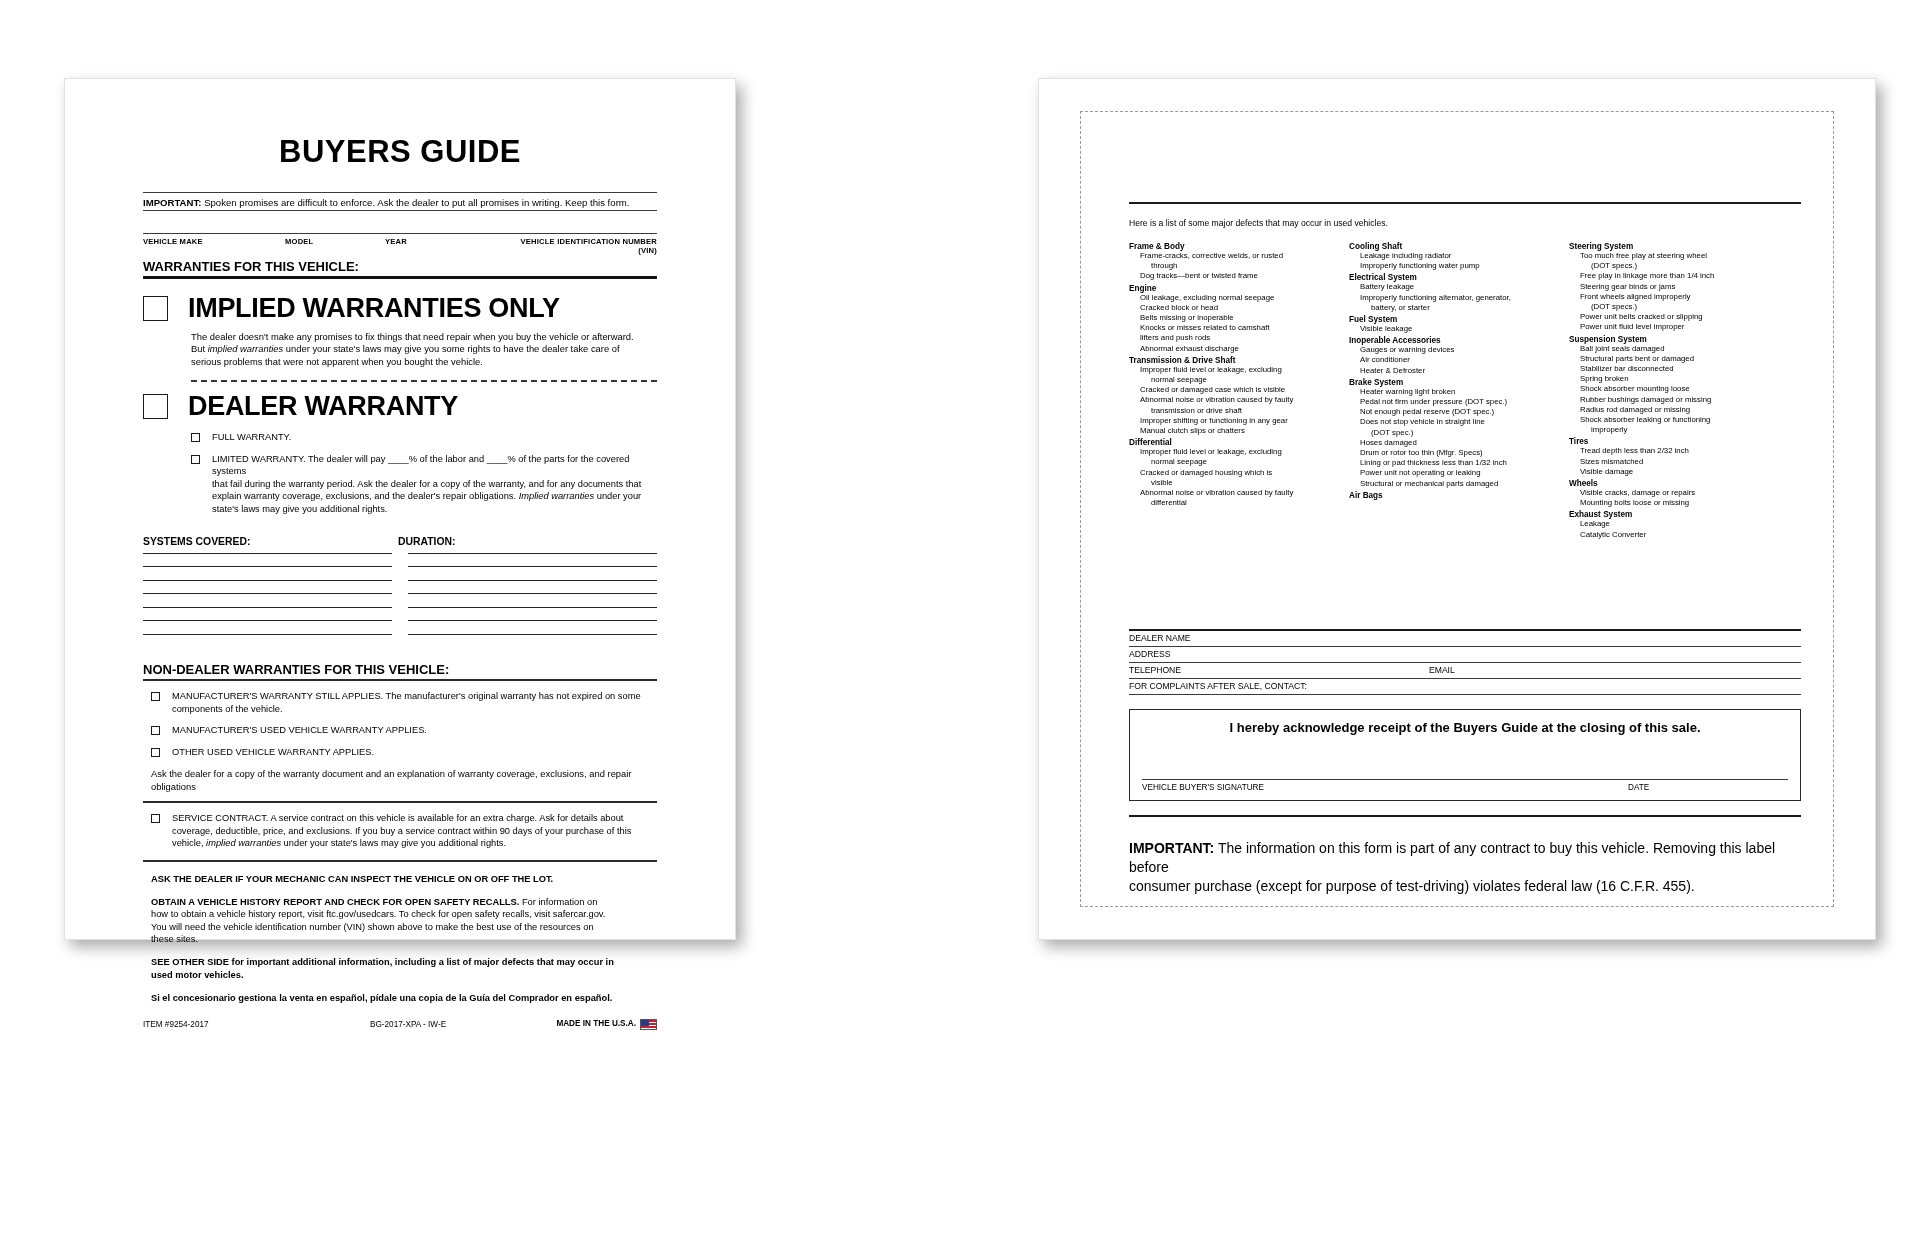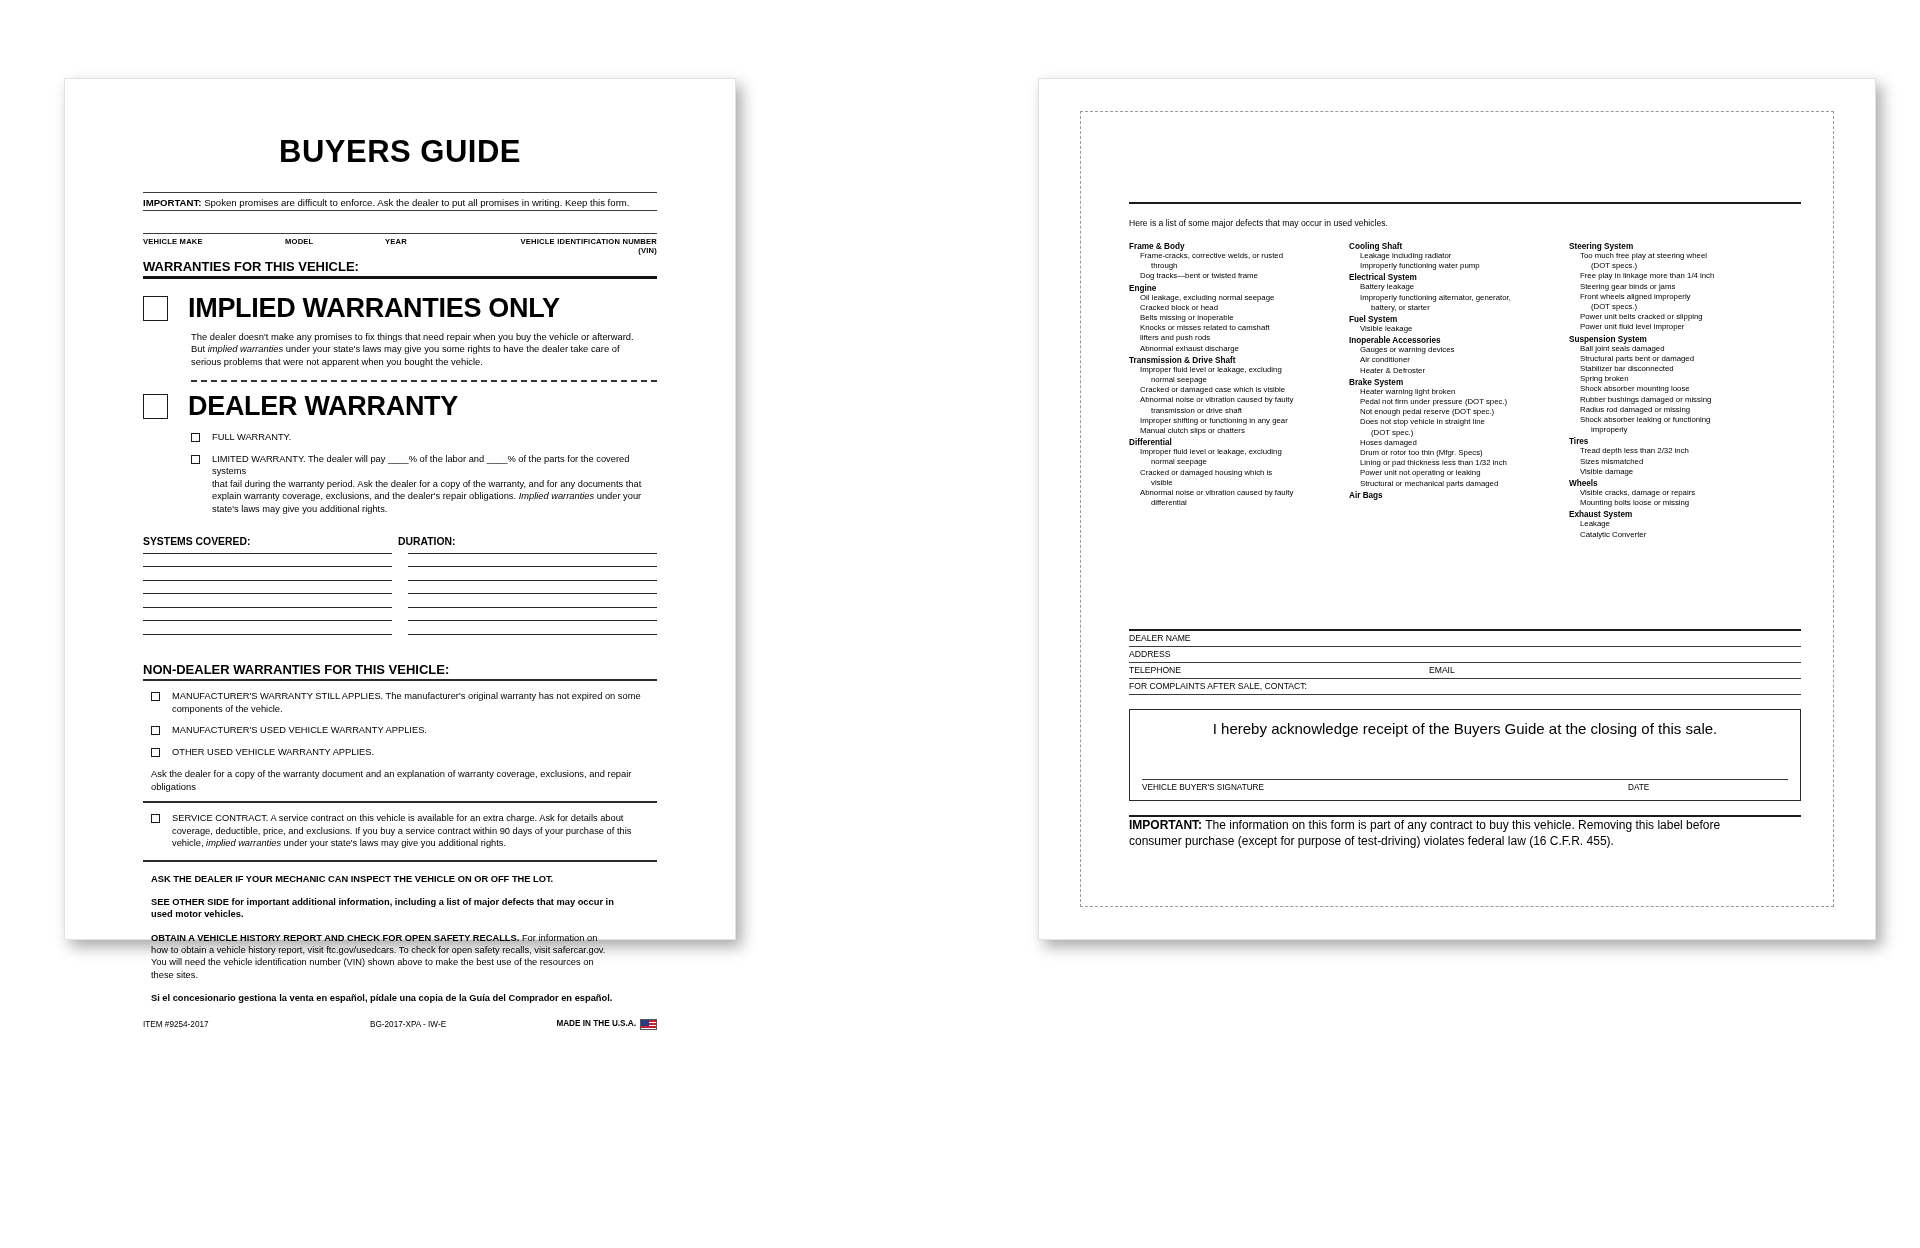--- a/index.html
+++ b/index.html
@@ -95,28 +95,28 @@
 
   .dealer-rule { border-top:2.4px solid #1b1b1b; margin-top:10px; }
   .field-row { position:relative; margin-top:2px; }
   .field-row .flabel { font-size:8.6px; padding-bottom:3px; }
   .field-line { border-top:1.3px solid #3a3a3a; }
   .field-split { display:flex; }
   .field-split .s1 { width:300px; }
   .field-split .s2 { flex:1; }
 
   .ack-box { border:1.4px solid #2a2a2a; margin-top:14px; padding:10px 12px 6px 12px; height:92px; position:relative; }
-  .ack-title { font-size:15px; font-weight:normal; text-align:center; }
+  .ack-title { font-size:13px; font-weight:bold; text-align:center; }
   .sig-row { position:absolute; left:12px; right:12px; bottom:8px; }
   .sig-line { border-top:1.2px solid #3a3a3a; display:flex; }
   .sig-line .sl1 { flex:1; font-size:8.2px; padding-top:3px; }
   .sig-line .sl2 { width:160px; font-size:8.2px; padding-top:3px; }
 
   .final-rule { border-top:2.4px solid #1b1b1b; margin-top:14px; }
-  .final-note { font-size:12px; line-height:1.35; padding-top:0; }
+  .final-note { font-size:14px; line-height:1.35; padding-top:22px; }
   .final-note b { font-weight:bold; }
   .it { font-style:italic; }
 </style>
 </head>
 <body>
 
 <div class="sheet" id="page1">
   <div class="p1inner">
     <div class="title">BUYERS GUIDE</div>
 
@@ -240,28 +240,28 @@
         </div>
       </div>
 
       <div class="rule-med" style="margin-top:10px;"></div>
 
       <div style="margin-left:8px;">
         <div class="bottom-para">
           <b>ASK THE DEALER IF YOUR MECHANIC CAN INSPECT THE VEHICLE ON OR OFF THE LOT.</b>
         </div>
         <div class="bottom-para">
-          <b>SEE OTHER SIDE</b><b> for important additional information, including a list of major defects that may occur in</b><br>
-          <b>used motor vehicles.</b>
-        </div>
-        <div class="bottom-para">
           <b>OBTAIN A VEHICLE HISTORY REPORT AND CHECK FOR OPEN SAFETY RECALLS.</b><span>  For information on</span><br>
           <span>how to obtain a vehicle history report, visit ftc.gov/usedcars.  To check for open safety recalls, visit safercar.gov.</span><br>
           <span>You will need the vehicle identification number (VIN) shown above to make the best use of the resources on</span><br>
           <span>these sites.</span>
+        </div>
+        <div class="bottom-para">
+          <b>SEE OTHER SIDE</b><b> for important additional information, including a list of major defects that may occur in</b><br>
+          <b>used motor vehicles.</b>
         </div>
         <div class="bottom-para">
           <b>Si el concesionario gestiona la venta en español, pídale una copia de la Guía del Comprador en español.</b>
         </div>
       </div>
     </div>
 
     <div class="block">
       <div class="footer1">
         <span class="f1">ITEM #9254-2017</span>

